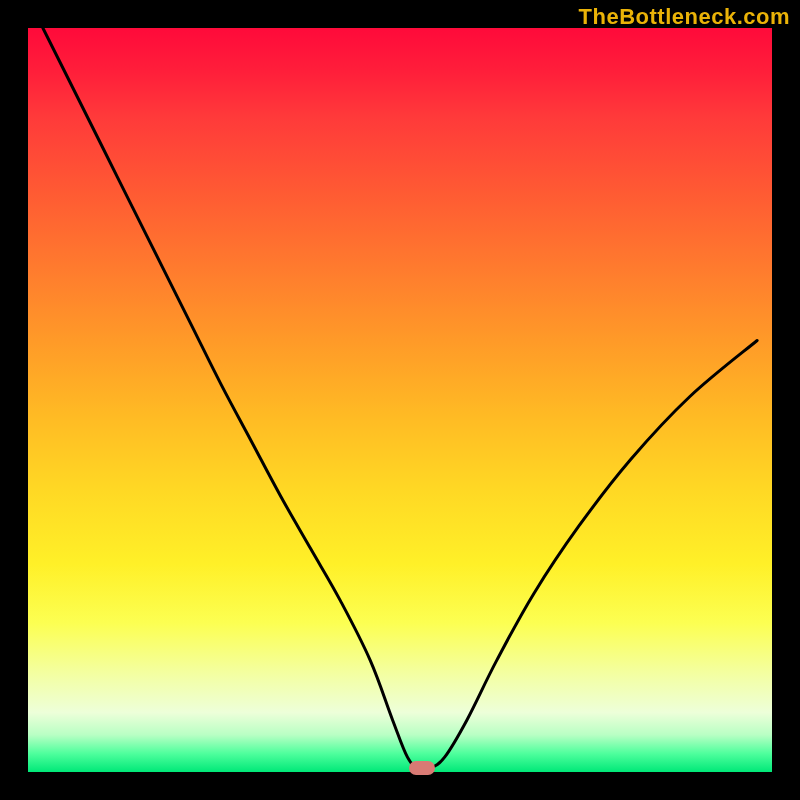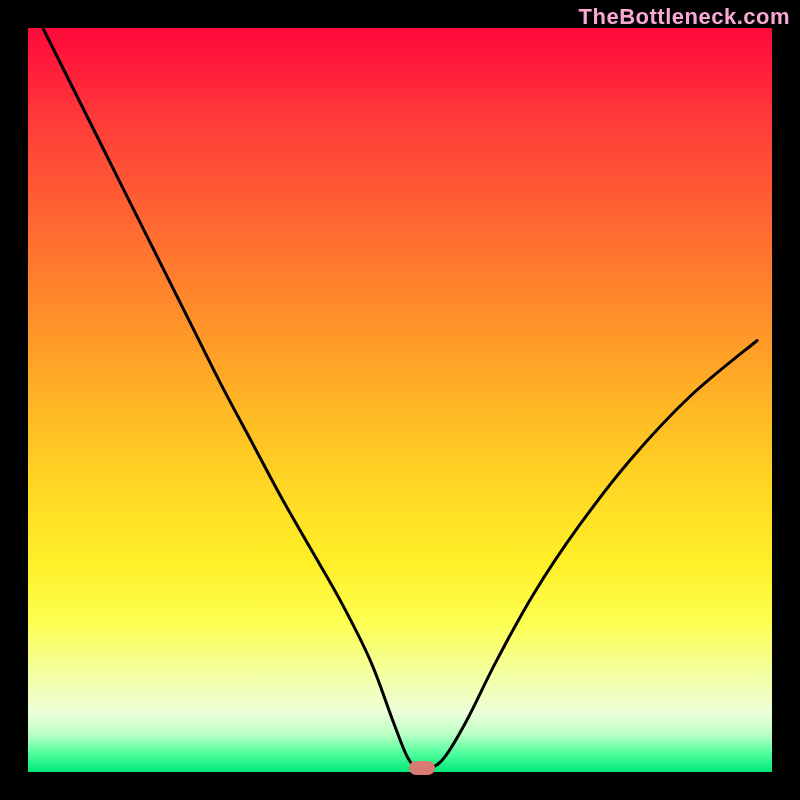--- a/index.html
+++ b/index.html
@@ -14,21 +14,21 @@
   .frame {
     position: relative;
     width: 800px;
     height: 800px;
     background: #000;
   }
   .watermark {
     position: absolute;
     top: 4px;
     right: 10px;
-    color: #f9a8d4;
+    color: #eab308;
     font-size: 22px;
     font-weight: 600;
     letter-spacing: 0.5px;
     z-index: 50;
     pointer-events: none;
   }
   .plot-area {
     position: absolute;
     left: 28px;
     top: 28px;

